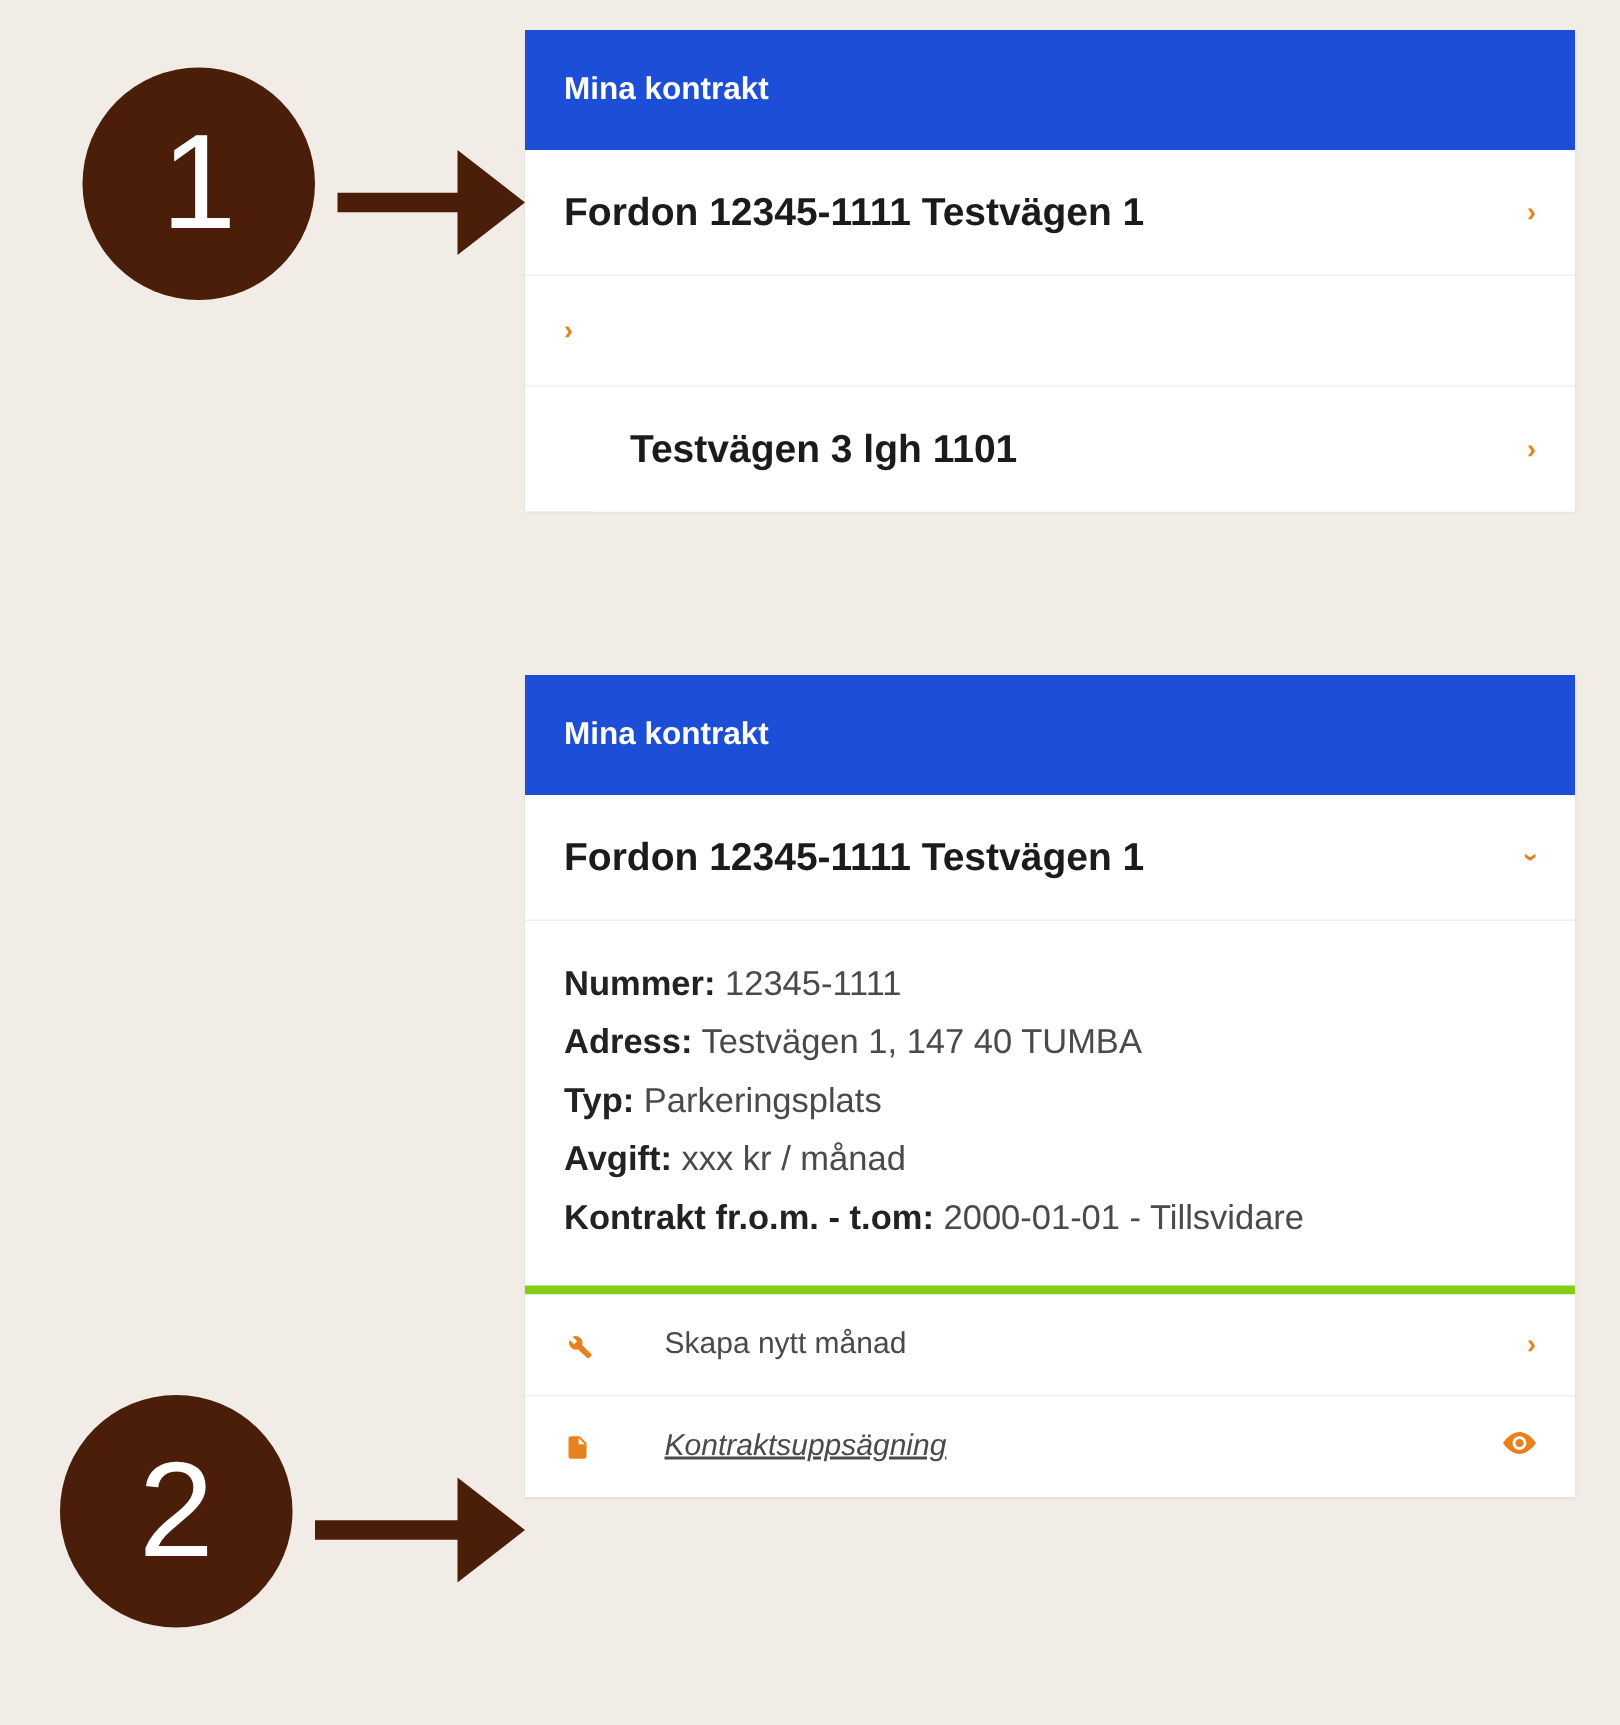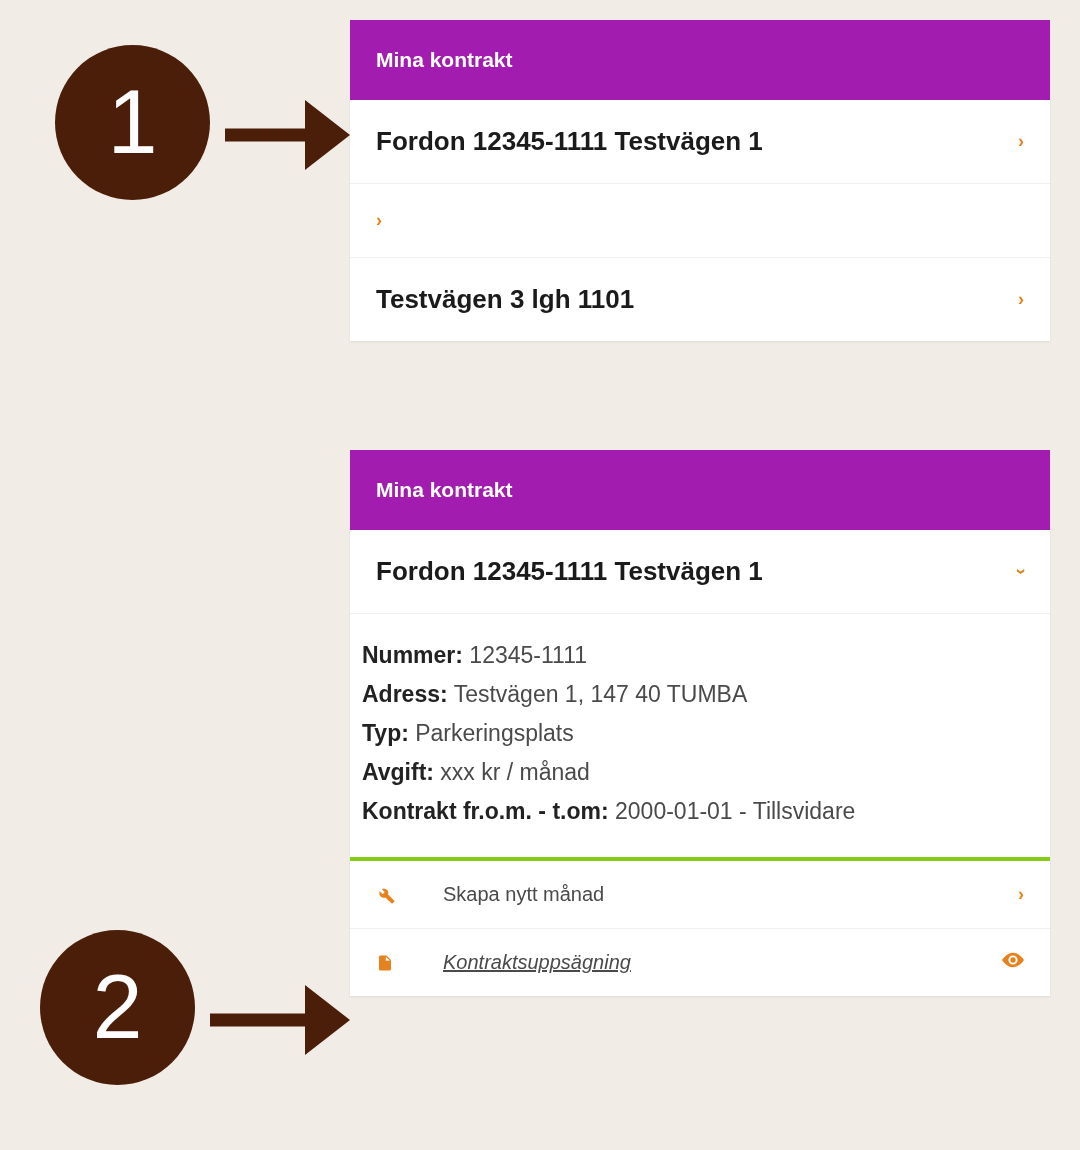--- a/index.html
+++ b/index.html
@@ -13,57 +13,57 @@
     .panel {
       position: absolute;
       left: 350px;
       width: 700px;
       background: #fff;
       box-shadow: 0 1px 2px rgba(0,0,0,0.08);
     }
     .panel1 { top: 20px; }
     .panel2 { top: 450px; }
     .panel-header {
-      background: #a21caf;
+      background: #1d4ed8;
       color: #fff;
       font-weight: 700;
       font-size: 21px;
       padding: 28px 26px;
     }
     .list-item {
       display: flex;
       align-items: center;
       justify-content: space-between;
       font-size: 26px;
       font-weight: 700;
       color: #1b1b1b;
       padding: 26px 26px;
       border-bottom: 1px solid #eef0f2;
       cursor: pointer;
       background: #fff;
     }
-    .list-item:last-child { border-bottom: none; }
+    .list-item:last-child { border-bottom: none; margin-left: 44px; }
     .chev {
       color: #e7811d;
       font-size: 18px;
       font-weight: 700;
     }
     .expanded-header {
       display: flex;
       align-items: center;
       justify-content: space-between;
       font-size: 26px;
       font-weight: 700;
       color: #1b1b1b;
       padding: 26px 26px;
       border-bottom: 1px solid #eef0f2;
     }
     .details {
-      padding: 22px 26px 26px 12px;
-      border-bottom: 4px solid #84cc16;
+      padding: 22px 26px 26px 26px;
+      border-bottom: 6px solid #84cc16;
       font-size: 23px;
       color: #4a4a4a;
       line-height: 1.7;
     }
     .details .k { font-weight: 700; color: #222; }
     .action-row {
       display: flex;
       align-items: center;
       padding: 22px 26px;
       border-bottom: 1px solid #eef0f2;

